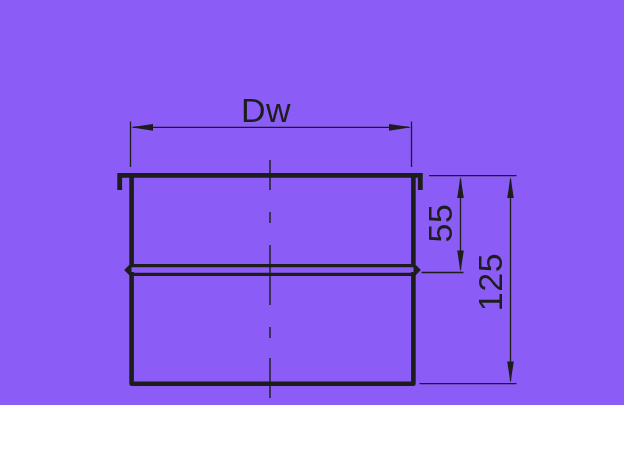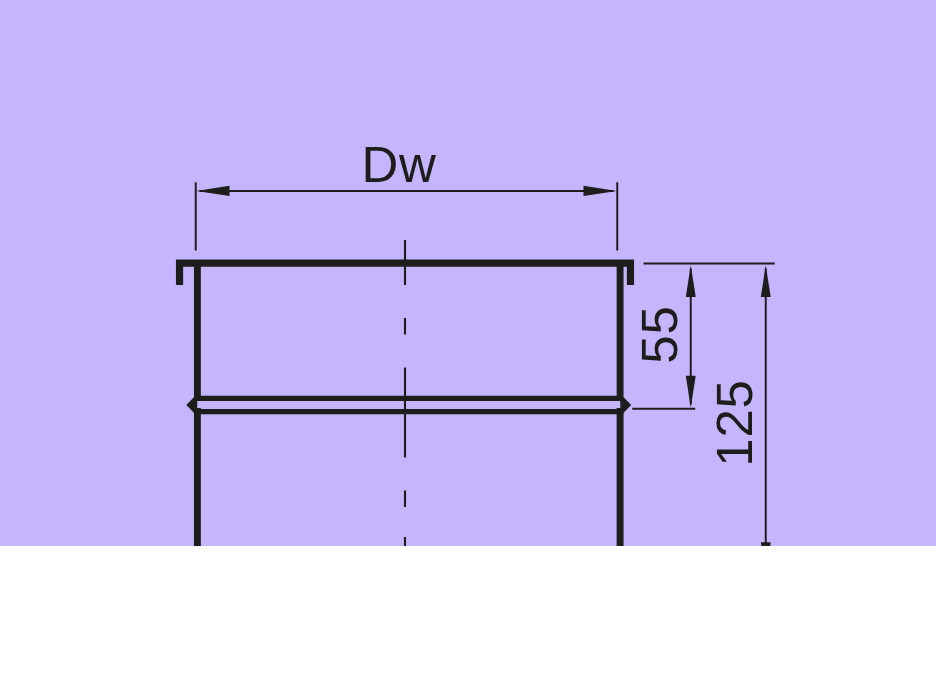--- a/index.html
+++ b/index.html
@@ -3,22 +3,22 @@
 <meta charset="utf-8">
 <style>
   html, body {
     margin: 0;
     padding: 0;
     background: #ffffff;
   }
   .stage {
     position: relative;
     width: 624px;
-    height: 364px;
-    background: #c4b5fd;
+    height: 405px;
+    background: #8b5cf6;
     overflow: hidden;
     font-family: "Liberation Sans", sans-serif;
   }
   .drawing {
     position: absolute;
     left: 0;
     top: 0;
     color: var(--line, #1d1d1b);
   }
   .dim-text {

